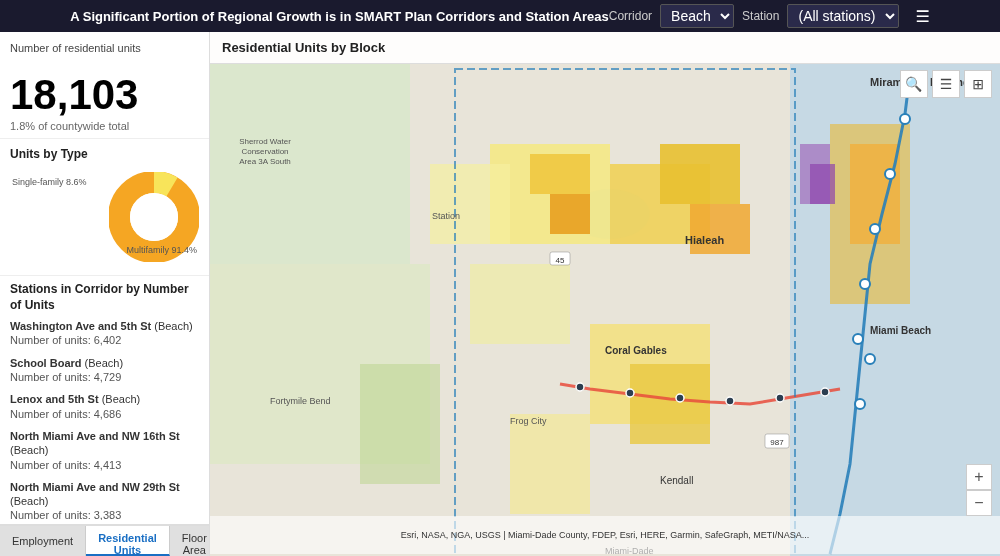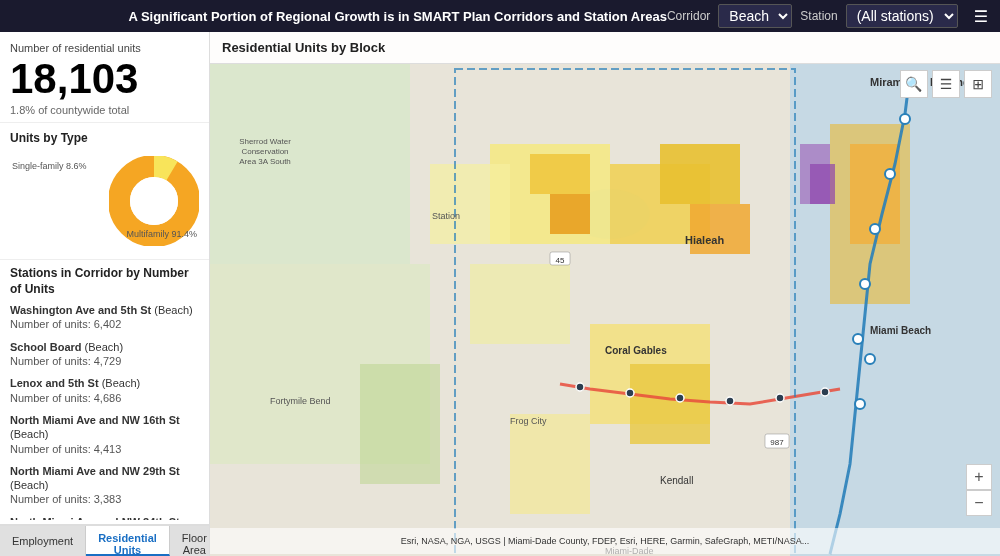--- a/index.html
+++ b/index.html
@@ -4,21 +4,21 @@
   <style>
     * { margin: 0; padding: 0; box-sizing: border-box; }
     body { width: 1000px; height: 556px; overflow: hidden; font-family: Arial, sans-serif; font-size: 12px; background: #fff; }
 
     
     #header {
       background: #1a1a2e;
       color: #fff;
       display: flex;
       align-items: center;
-      justify-content: flex-end;
+      justify-content: center;
       padding: 0 12px;
       height: 32px;
       font-size: 13px;
     }
     #header-title { font-weight: 600; font-size: 13px; }
     #header-controls { display: flex; align-items: center; gap: 8px; font-size: 12px; }
     .header-label { color: #ccc; }
     .header-select {
       background: #2a2a4a;
       border: 1px solid #555;
@@ -42,21 +42,21 @@
       display: flex;
       flex-direction: column;
       overflow: hidden;
     }
 
     
     #stats-section {
       padding: 10px 10px 6px 10px;
       border-bottom: 1px solid #eee;
     }
-    #stats-label { font-size: 11px; color: #444; margin-bottom: 4px; }
+    #stats-label { font-size: 11px; color: #444; margin-bottom: 20px; }
     #big-number { font-size: 42px; font-weight: 700; color: #000; line-height: 1; }
     #percent-label { font-size: 11px; color: #666; margin-top: 4px; }
 
     
     #units-by-type {
       padding: 8px 10px;
       border-bottom: 1px solid #eee;
     }
     #units-by-type-title { font-size: 12px; font-weight: 600; color: #222; margin-bottom: 6px; }
     #donut-area { display: flex; align-items: center; justify-content: flex-end; position: relative; height: 100px; }
@@ -167,21 +167,21 @@
 
     
     #attribution {
       position: absolute;
       bottom: 2px;
       left: 0; right: 0;
       text-align: center;
       font-size: 9px;
       color: #333;
       background: rgba(255,255,255,0.6);
-      padding: 8px 0;
+      padding: 14px 0;
       z-index: 10;
     }
 
     
     #map-canvas {
       position: absolute;
       top: 32px; left: 0; right: 0; bottom: 0;
       width: 100%;
       height: calc(100% - 32px);
     }

